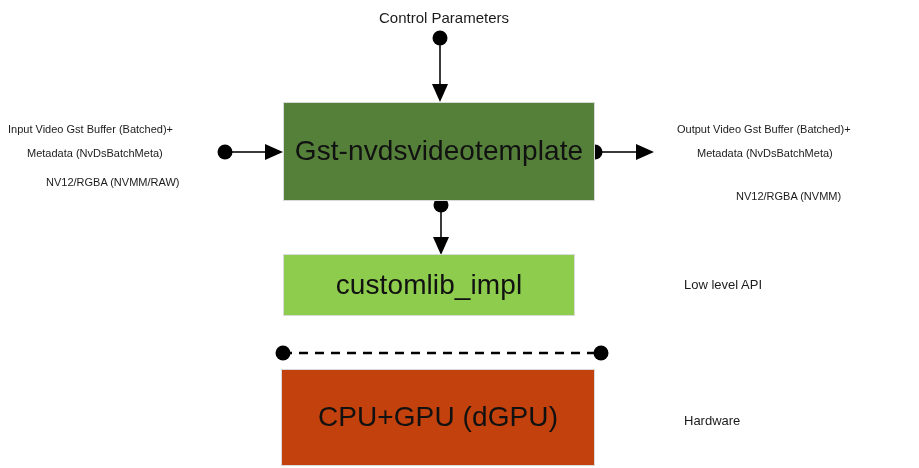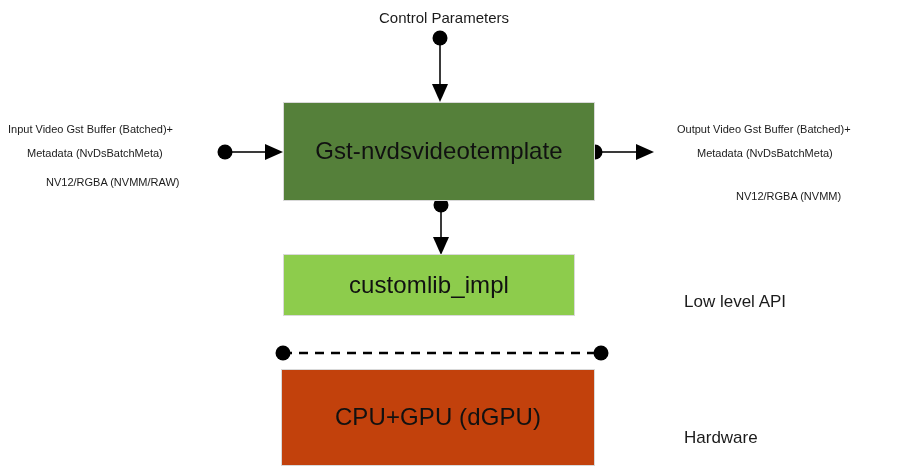--- a/index.html
+++ b/index.html
@@ -20,21 +20,21 @@
   .box {
     position: absolute;
     box-sizing: border-box;
     border: 1px solid #d9d9d9;
     display: flex;
     align-items: center;
     justify-content: center;
     color: #111111;
   }
   .box-label {
-    font-size: 24px;
+    font-size: 28px;
     line-height: 1.1;
     letter-spacing: 0.1px;
     white-space: nowrap;
   }
 
   #box-template {
     left: 283px;
     top: 102px;
     width: 312px;
     height: 99px;
@@ -63,23 +63,22 @@
   }
   .txt-main {
     font-size: 11px;
     line-height: 24px;
   }
   .txt-sub {
     font-size: 11px;
     line-height: 16px;
   }
   .txt-side {
-    font-size: 17px;
+    font-size: 13px;
     line-height: 16px;
-    margin-top: 17px;
   }
 
   #lbl-control-parameters {
     left: 379px;
     top: 6px;
     font-size: 15px;
   }
   #lbl-input-line1 { left: 8px;  top: 117px; }
   #lbl-input-line2 { left: 27px; top: 141px; }
   #lbl-input-format { left: 46px; top: 174px; }

